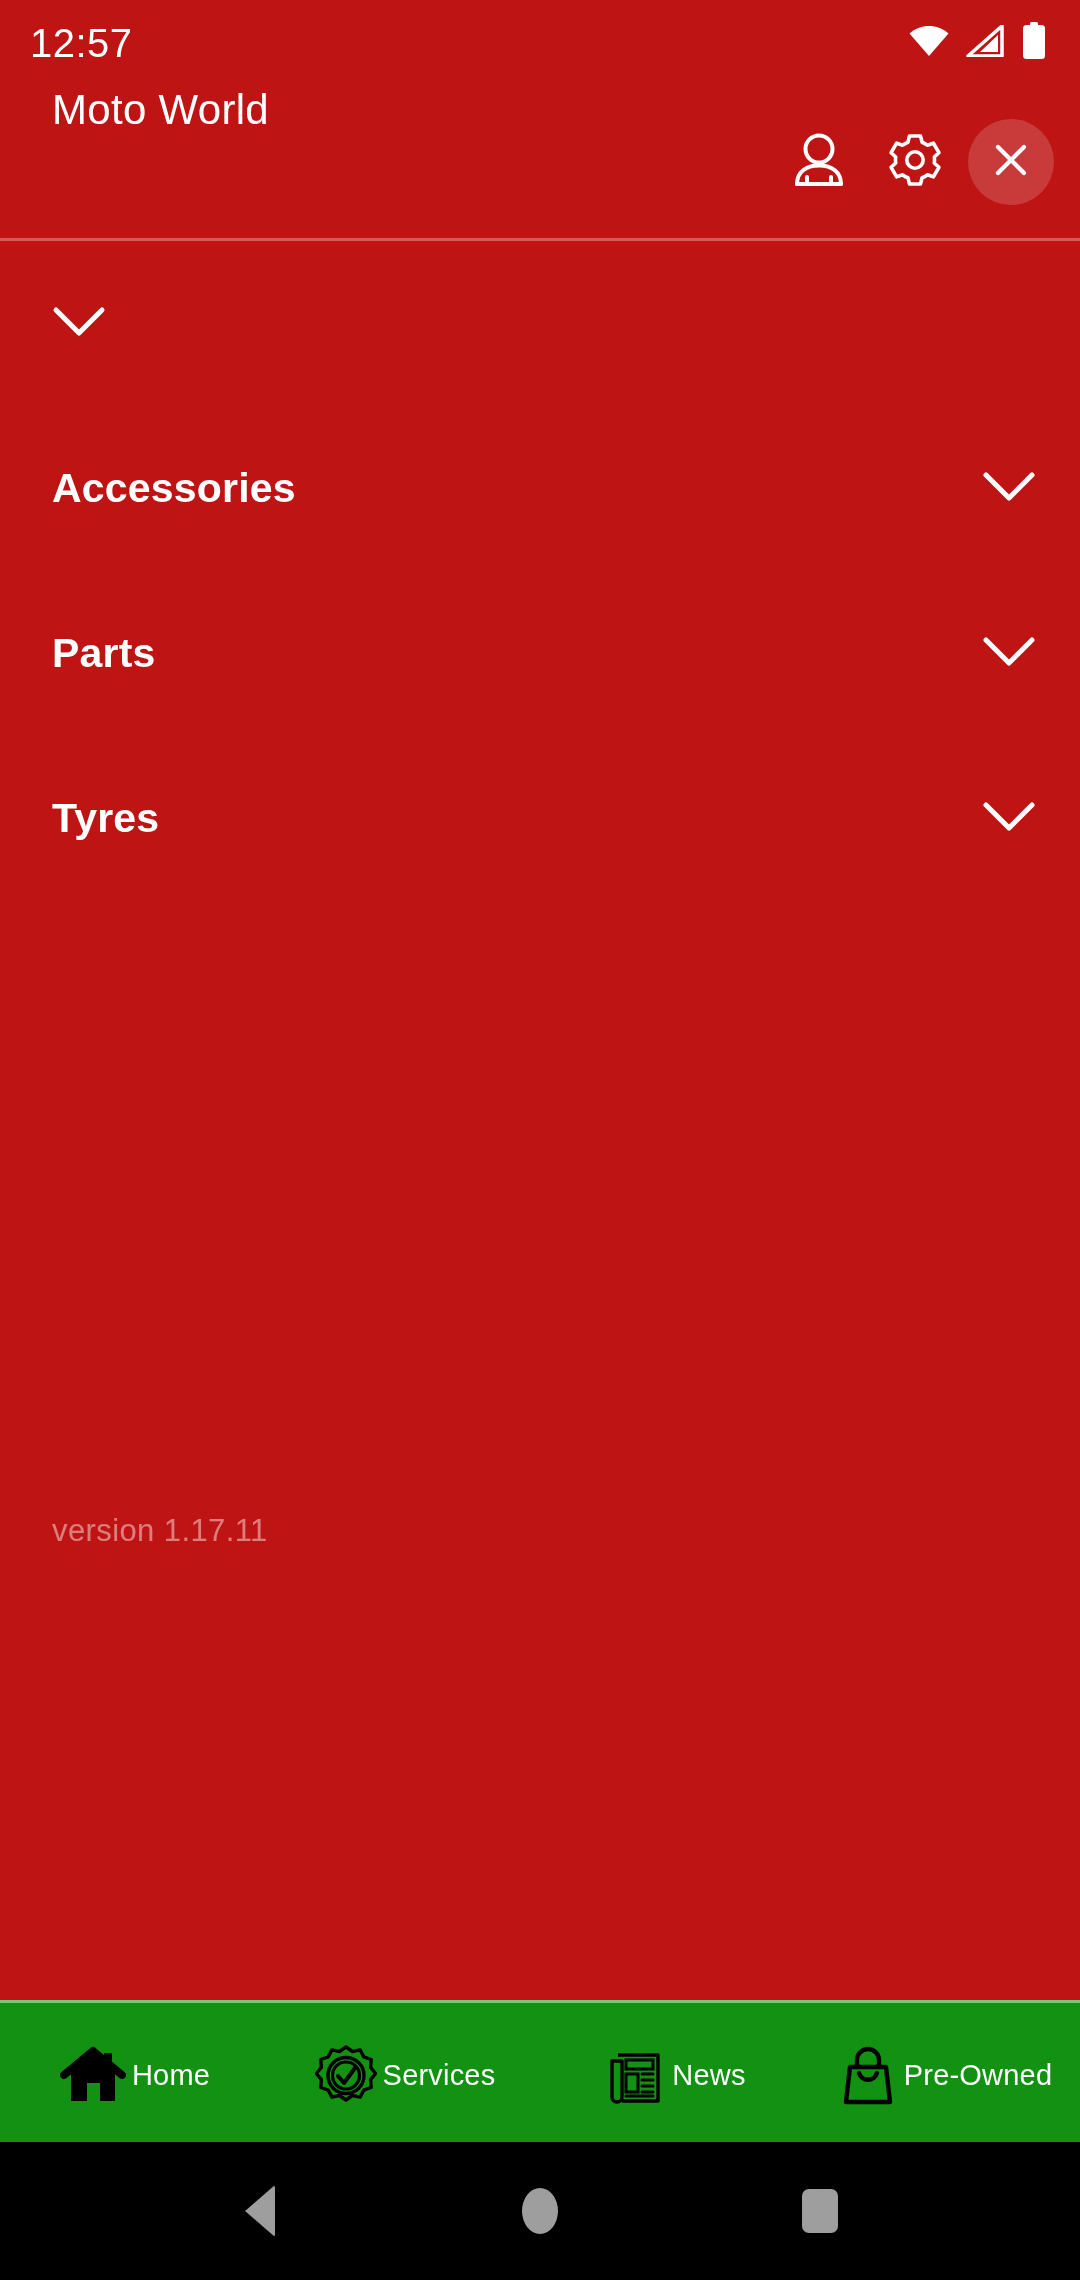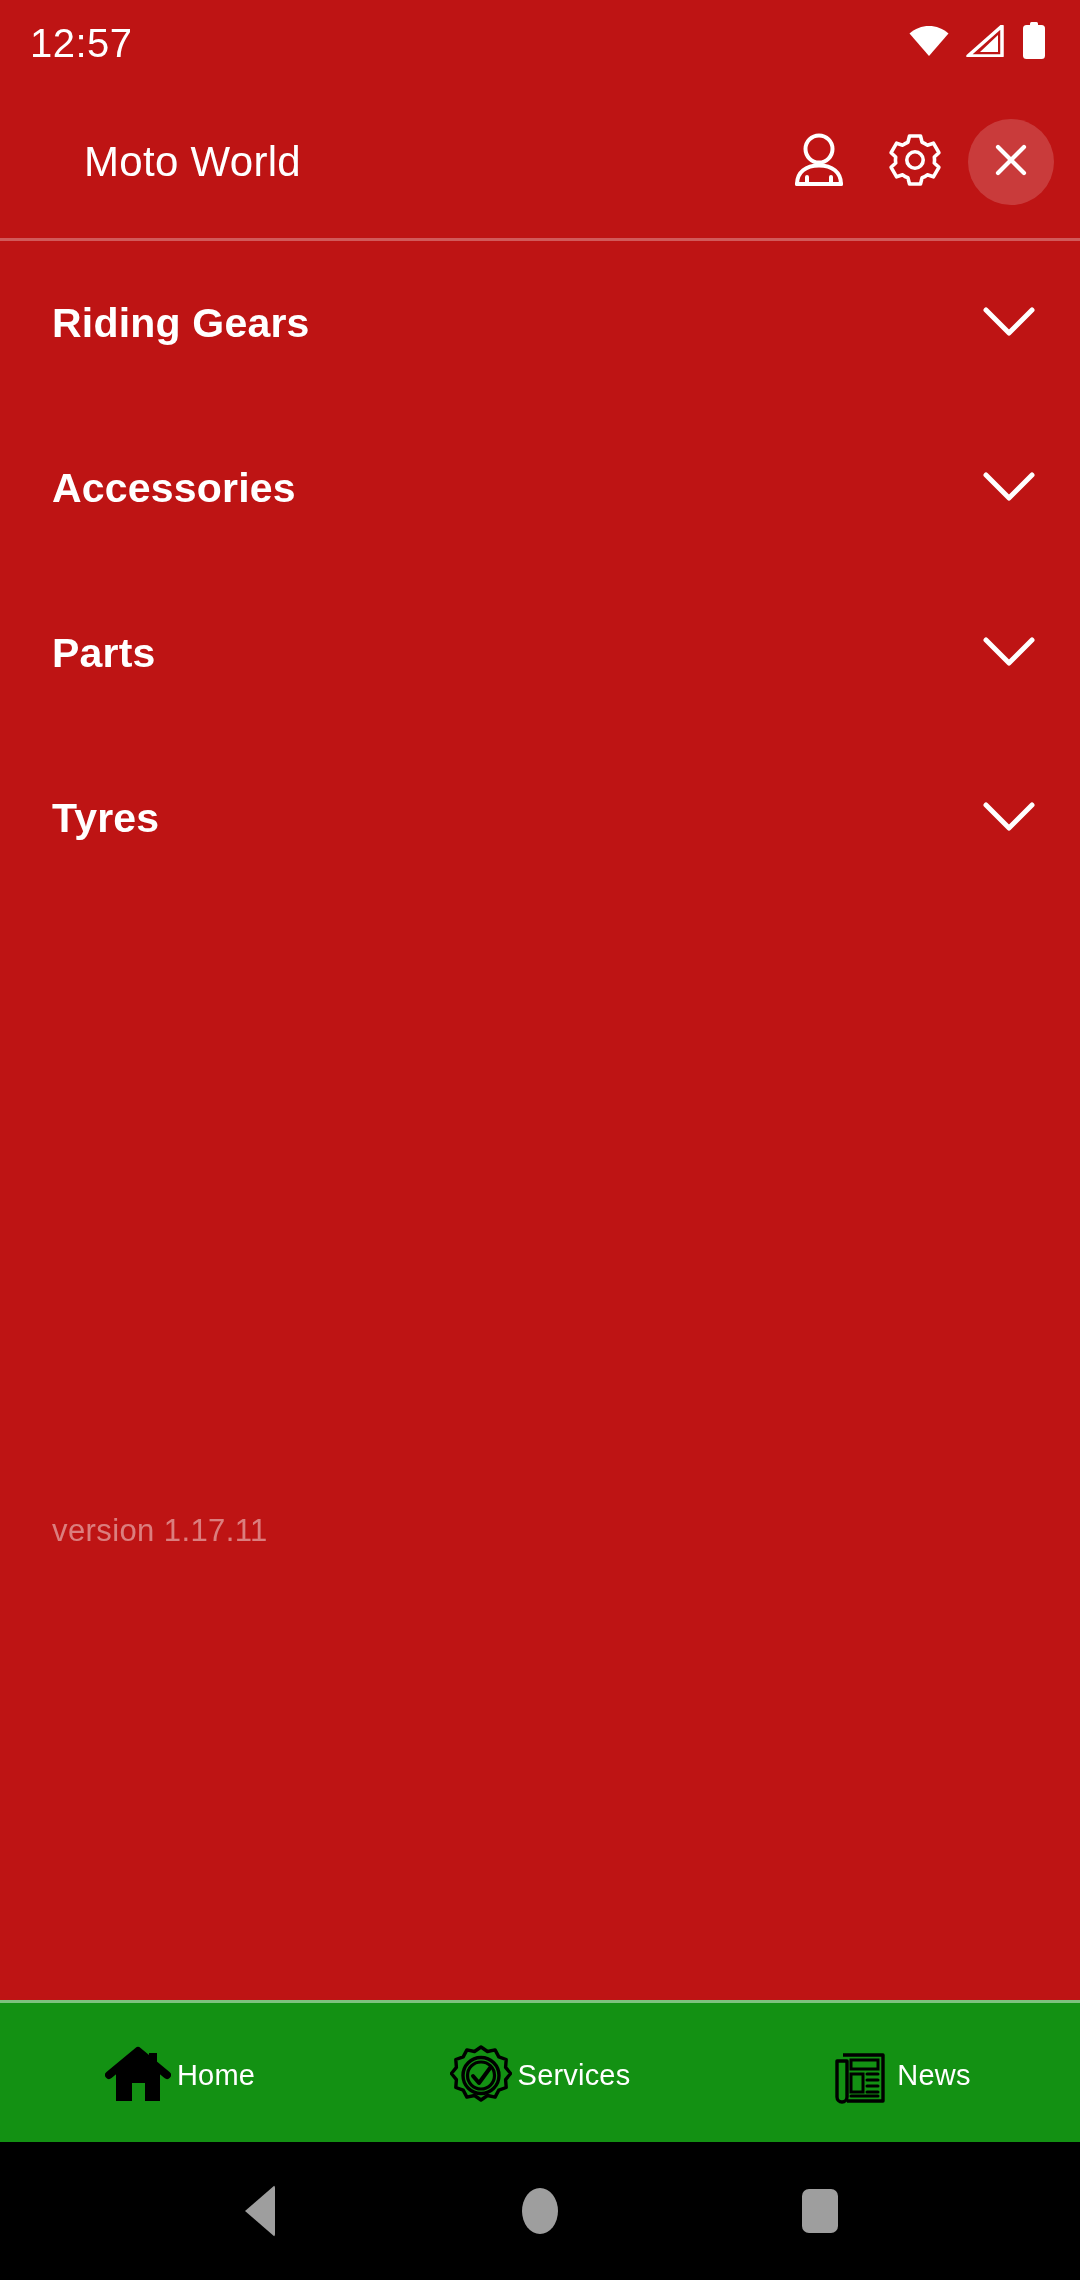--- a/index.html
+++ b/index.html
@@ -23,22 +23,22 @@
     padding:0 34px 0 30px;
     color:#ffffff;
   }
   #status-time { font-size:40px; letter-spacing:0.5px; line-height:1; }
   #status-icons { display:flex; align-items:center; gap:16px; }
   .sysicon { display:block; }
 
   
   #appbar {
     height:152px; flex:0 0 152px;
-    display:flex; align-items:center;
-    padding:0 26px 0 84px;
+    display:flex; 
+    padding:0 26px 0 52px;
     position:relative;
   }
   #app-title {
     font-size:42px; color:#ffffff; font-weight:400;
     letter-spacing:0.3px; flex:1 1 auto;
   }
   #appbar-actions { display:flex; align-items:center; gap:10px; }
   .iconbtn {
     width:86px; height:86px; border-radius:50%;
     display:flex; align-items:center; justify-content:center;
@@ -178,21 +178,20 @@
 
     </div>
   </div>
 
   <div id="header-divider"></div>
 
   <div id="menu">
 
 
     <div class="menu-item">
-      <span class="menu-label">Riding Gears</span>
       <span class="chev">
         <svg width="54" height="34" viewBox="0 0 54 34">
           <path d="M4 5 L27 28 L50 5" fill="none" stroke="#fff" stroke-width="5" stroke-linecap="round" stroke-linejoin="round"></path>
         </svg>
       </span>
     </div>
 
     <div class="menu-item">
       <span class="menu-label">Accessories</span>
       <span class="chev">
@@ -258,20 +257,30 @@
           <path d="M8 16 L8 52 a5 5 0 0 0 10 0 L18 16 Z" fill="none" stroke="#000" stroke-width="3.4" stroke-linejoin="round"></path>
           <path d="M14 10 L54 10 L54 56 L18 56" fill="none" stroke="#000" stroke-width="3.4" stroke-linejoin="round"></path>
           <rect x="22" y="15" width="27" height="9" fill="none" stroke="#000" stroke-width="3"></rect>
           <rect x="22" y="29" width="12" height="18" fill="none" stroke="#000" stroke-width="3"></rect>
           <path d="M38 29 L49 29 M38 35 L49 35 M38 41 L49 41 M38 47 L49 47 M22 51 L49 51" stroke="#000" stroke-width="3" stroke-linecap="round"></path>
         </svg>
       </span>
       <span class="tab-label">News</span>
     </div>
 
+    <div class="tab">
+      <span class="tab-icon">
+        <svg width="60" height="62" viewBox="0 0 60 62">
+          <path d="M19 22 L19 15 a11 11 0 0 1 22 0 L41 22" fill="none" stroke="#000" stroke-width="4.4" stroke-linecap="round"></path>
+          <path d="M12 22 L48 22 L52 57 L8 57 Z" fill="none" stroke="#000" stroke-width="4.4" stroke-linejoin="round"></path>
+          <path d="M21 28 a9.5 10 0 0 0 18 0" fill="none" stroke="#000" stroke-width="4.4" stroke-linecap="round"></path>
+        </svg>
+      </span>
+      <span class="tab-label">Pre-Owned</span>
+    </div>
 
 
   </div>
 
   <div id="navbar">
     <div class="navbtn">
       <span class="nav-back"></span>
     </div>
     <div class="navbtn">
       <span class="nav-home"></span>

